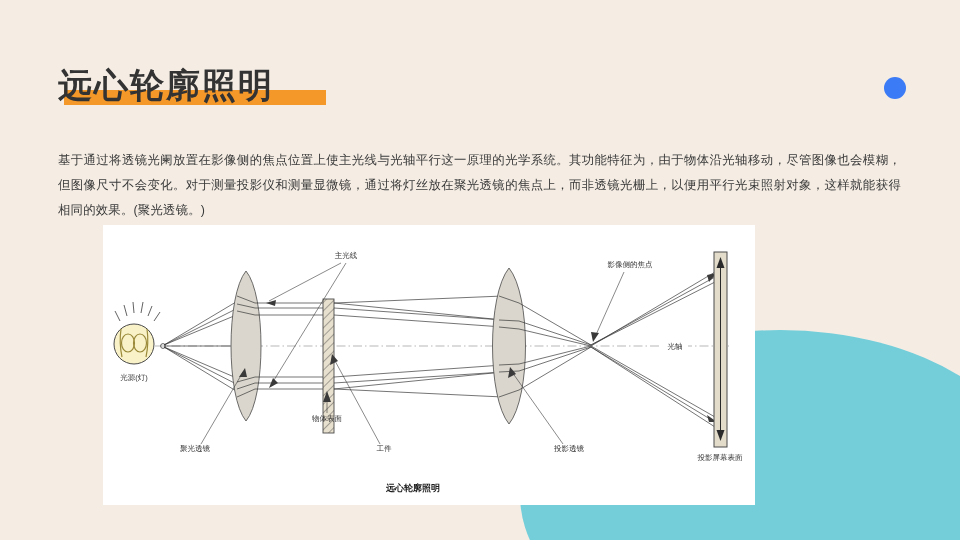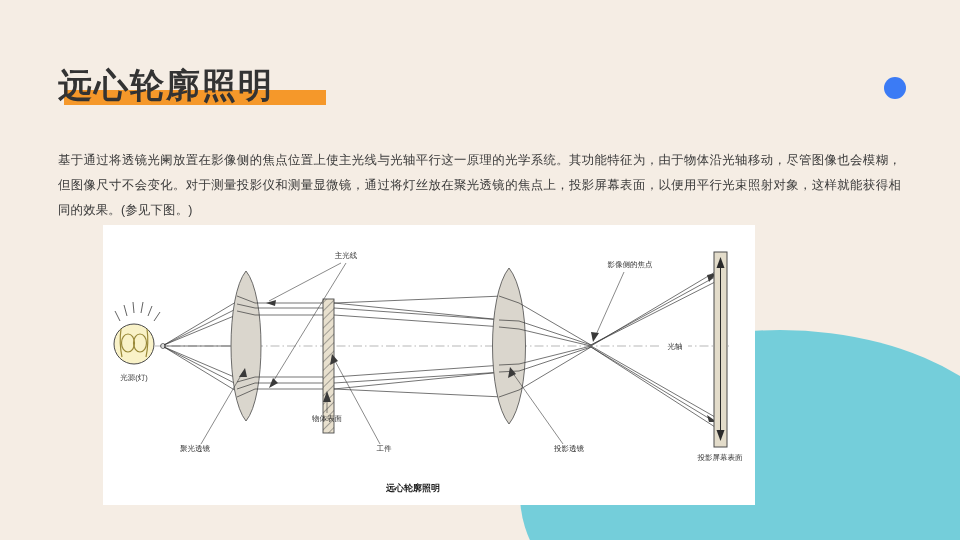--- a/index.html
+++ b/index.html
@@ -89,21 +89,21 @@
 
 <div id="deco-teal-arc"></div>
 
 <div id="title-block">
   <div id="title-highlight"></div>
   <div id="page-title">远心轮廓照明</div>
 </div>
 
 <div id="deco-blue-dot"></div>
 
-<div id="body-paragraph">基于通过将透镜光阑放置在影像侧的焦点位置上使主光线与光轴平行这一原理的光学系统。其功能特征为，由于物体沿光轴移动，尽管图像也会模糊，但图像尺寸不会变化。对于测量投影仪和测量显微镜，通过将灯丝放在聚光透镜的焦点上，投影屏幕表面，以便用平行光束照射对象，这样就能获得相同的效果。(参见下图。)</div>
+<div id="body-paragraph">基于通过将透镜光阑放置在影像侧的焦点位置上使主光线与光轴平行这一原理的光学系统。其功能特征为，由于物体沿光轴移动，尽管图像也会模糊，但图像尺寸不会变化。对于测量投影仪和测量显微镜，通过将灯丝放在聚光透镜的焦点上，而非透镜光栅上，以便用平行光束照射对象，这样就能获得相同的效果。(聚光透镜。)</div>
 
 <div id="diagram-panel">
   <svg id="diagram-svg" viewBox="0 0 652 280" xmlns="http://www.w3.org/2000/svg">
 
     <line class="axis-line" x1="52" y1="121" x2="626" y2="121"></line>
 
     <g>
 
       <g stroke="#3A3A3A" stroke-width="0.8">
         <line x1="17" y1="96" x2="12" y2="86"></line>

